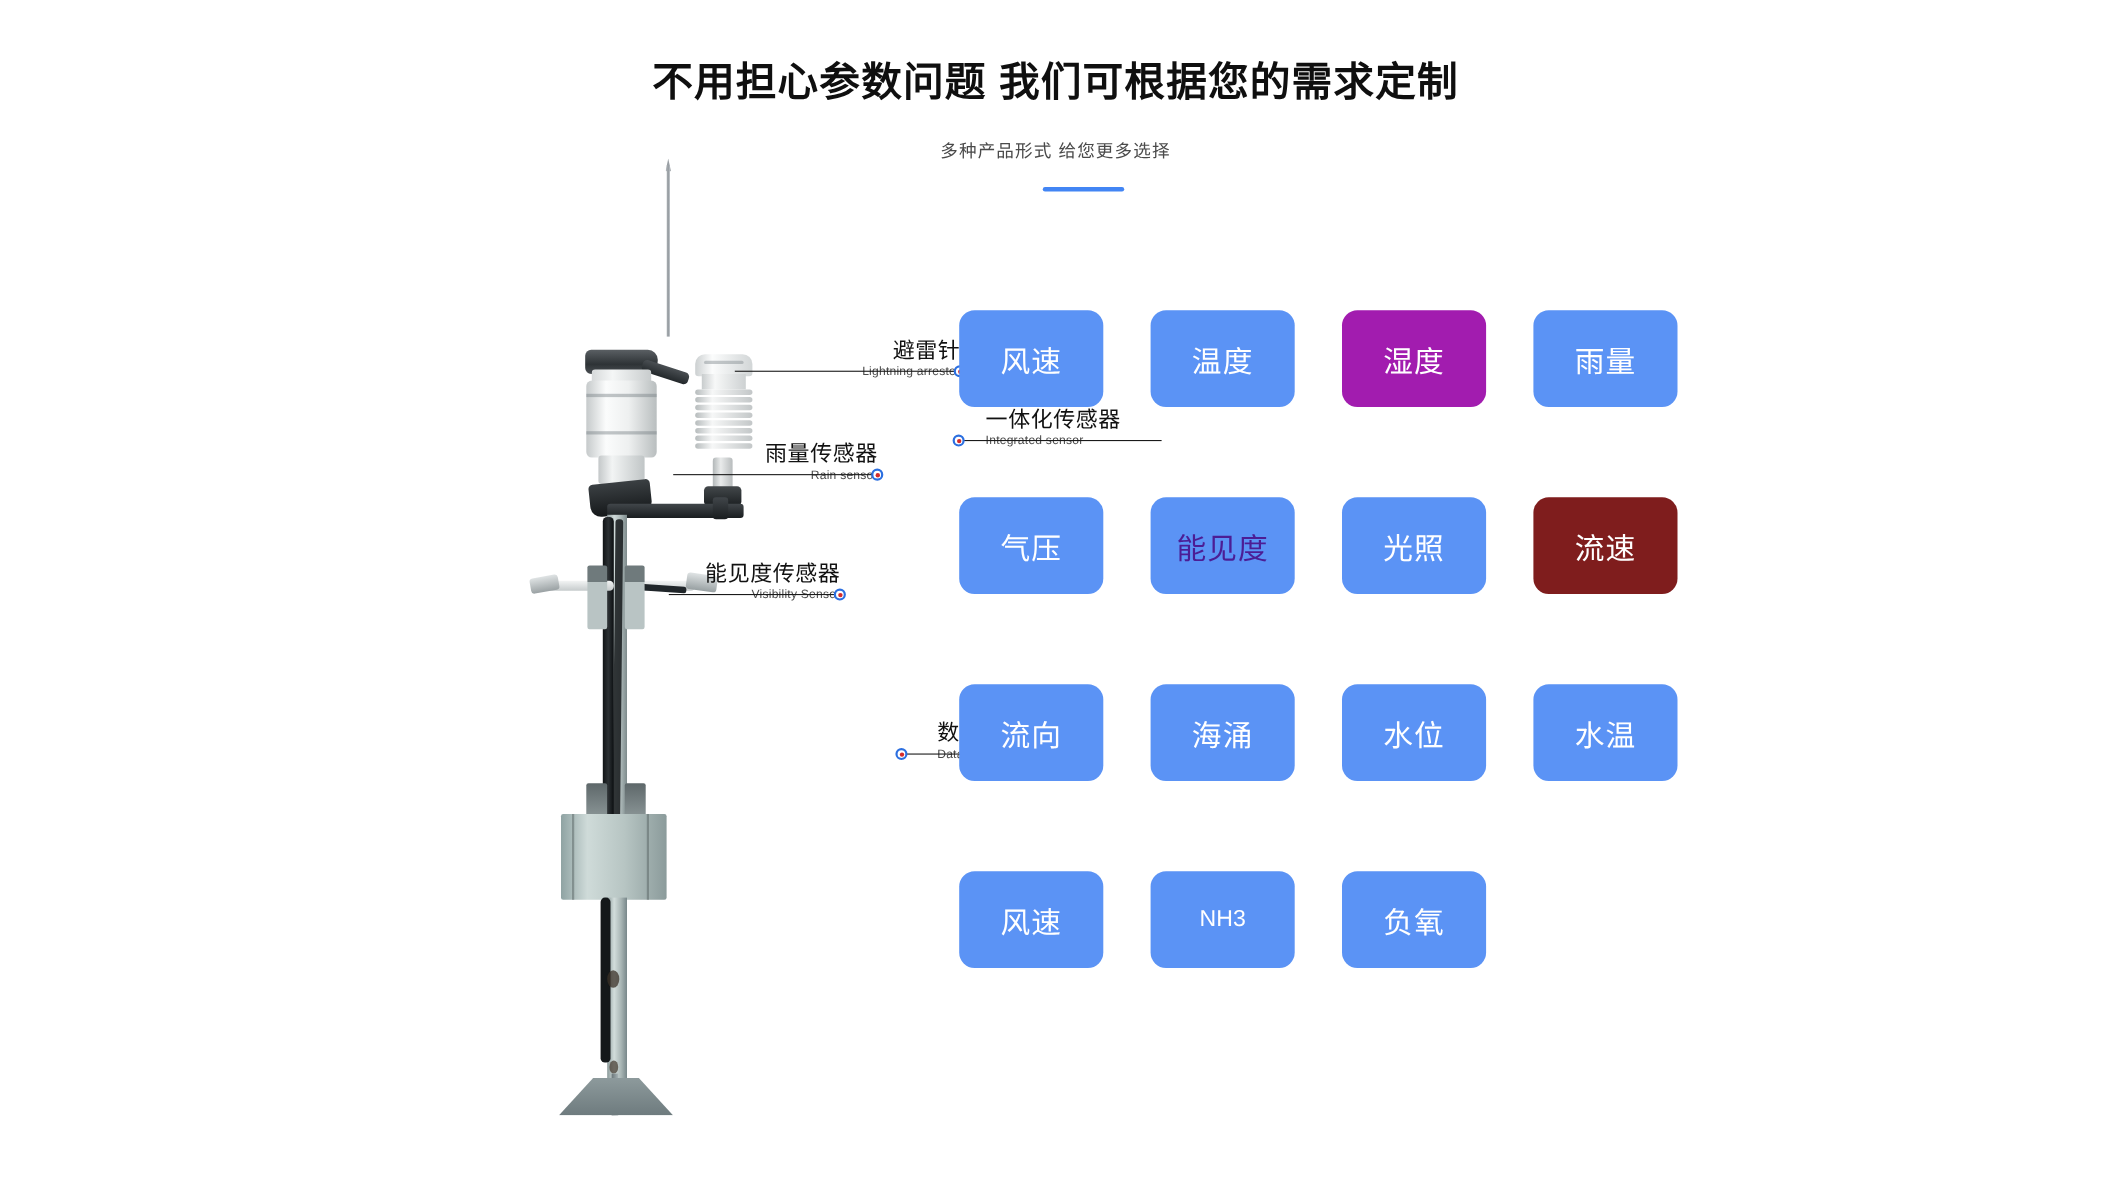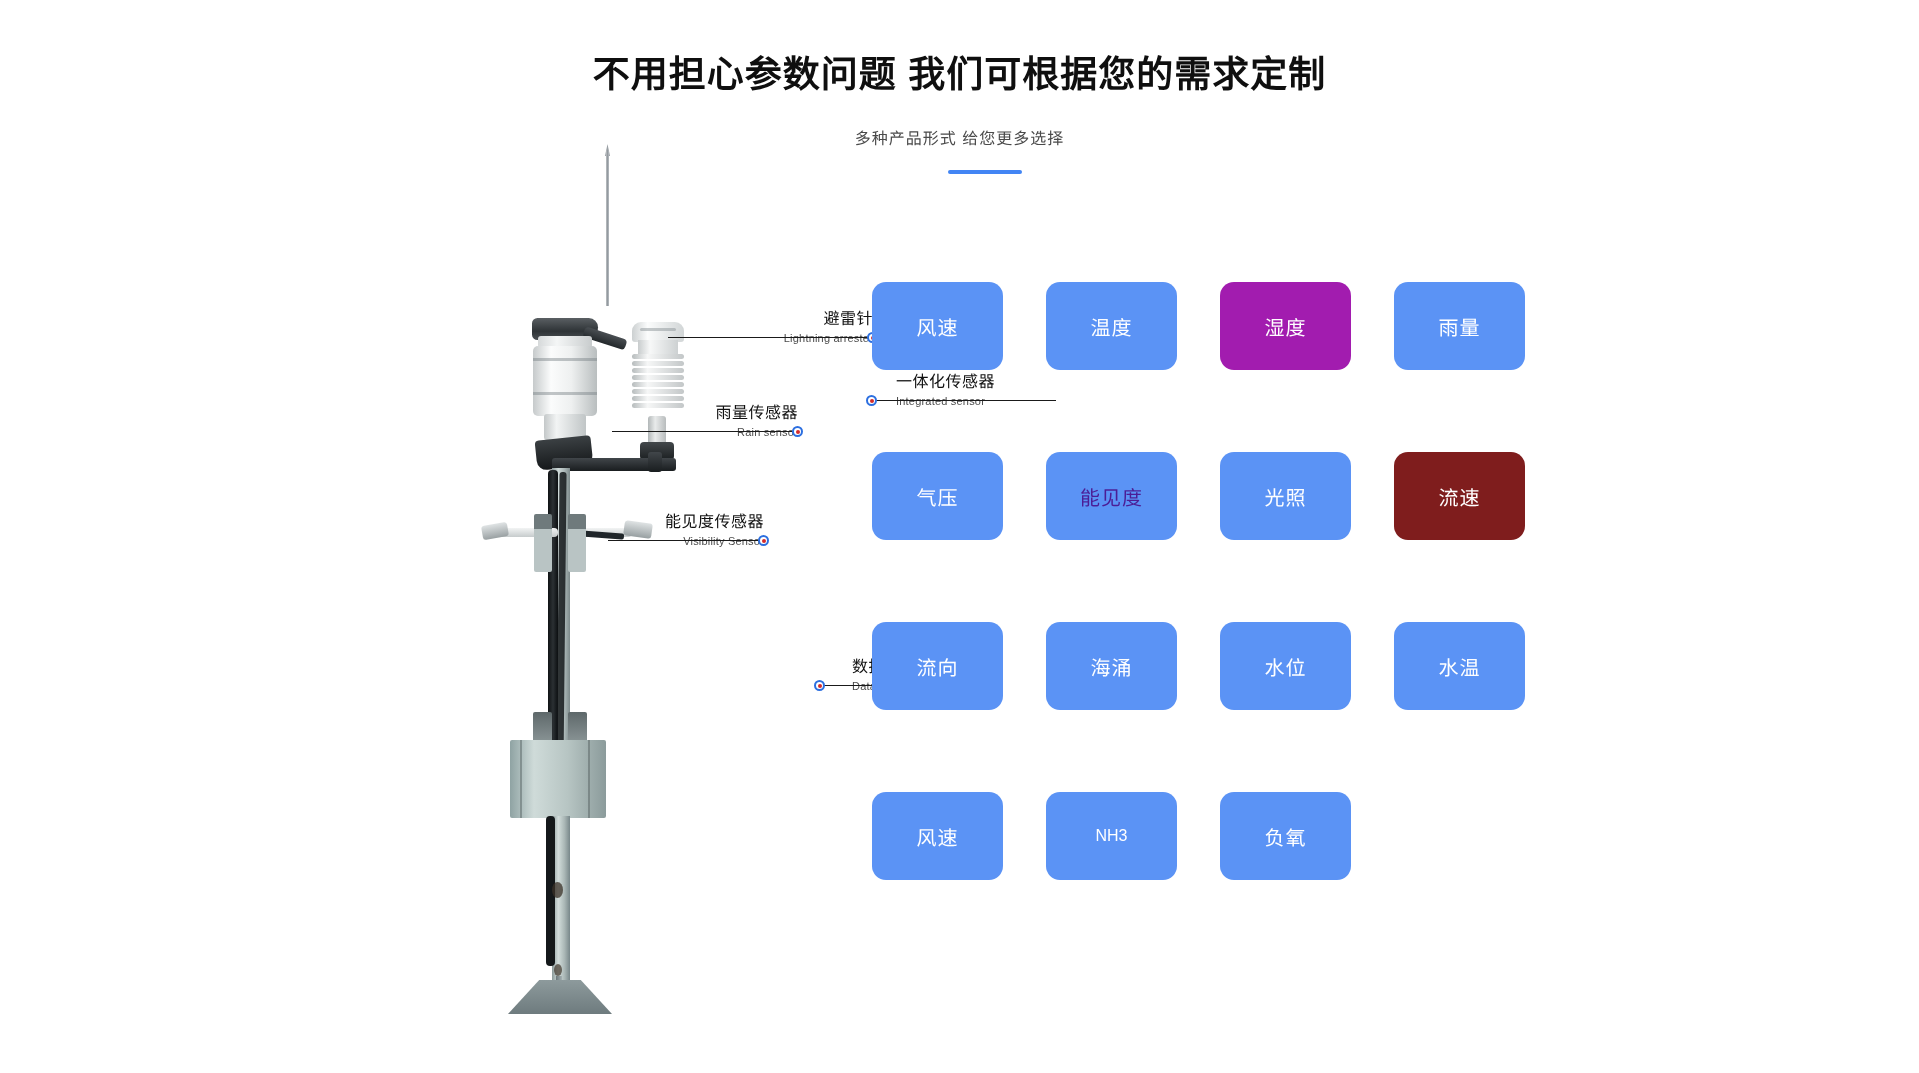--- a/index.html
+++ b/index.html
@@ -215,21 +215,21 @@
     clip-path:polygon(30% 0,70% 0,100% 100%,0 100%);
   }
   .base-rib{
     position:absolute;left:226px;top:836px;width:6px;height:38px;
     background:linear-gradient(to right,#6a7679,#a6b2b4);
   }
 
   
   .callout{position:absolute;}
   .callout .cn{
-    font-size:16px;color:#111;white-space:nowrap;line-height:22px;
+    font-size:20px;color:#111;white-space:nowrap;line-height:22px;
     letter-spacing:.5px;
   }
   .callout .en{
     font-size:11px;color:#4b4b4b;white-space:nowrap;line-height:16px;
     letter-spacing:.2px;
   }
   .lead-line{
     position:absolute;height:1px;background:#1a1a1a;
   }
   .dot{
@@ -269,24 +269,24 @@
     position:absolute;left:872px;top:282px;
     display:grid;
     grid-template-columns:repeat(4,131px);
     grid-template-rows:repeat(4,88px);
     column-gap:43px;row-gap:82px;
   }
   .chip{
     background:#5b93f5;
     border-radius:14px;
     display:flex;align-items:center;justify-content:center;
-    color:#ffffff;font-size:20px;letter-spacing:1px;
+    color:#ffffff;font-size:27px;letter-spacing:1px;
     cursor:pointer;user-select:none;
   }
-  .chip.latin{font-size:16px;letter-spacing:0;}
+  .chip.latin{font-size:21px;letter-spacing:0;}
 </style>
 </head>
 <body>
 
 <div class="page">
 
   <div class="header">
     <div class="title">不用担心参数问题 我们可根据您的需求定制</div>
     <div class="subtitle">多种产品形式 给您更多选择</div>
     <div class="divider" style="background: rgb(66, 133, 244);"></div>

